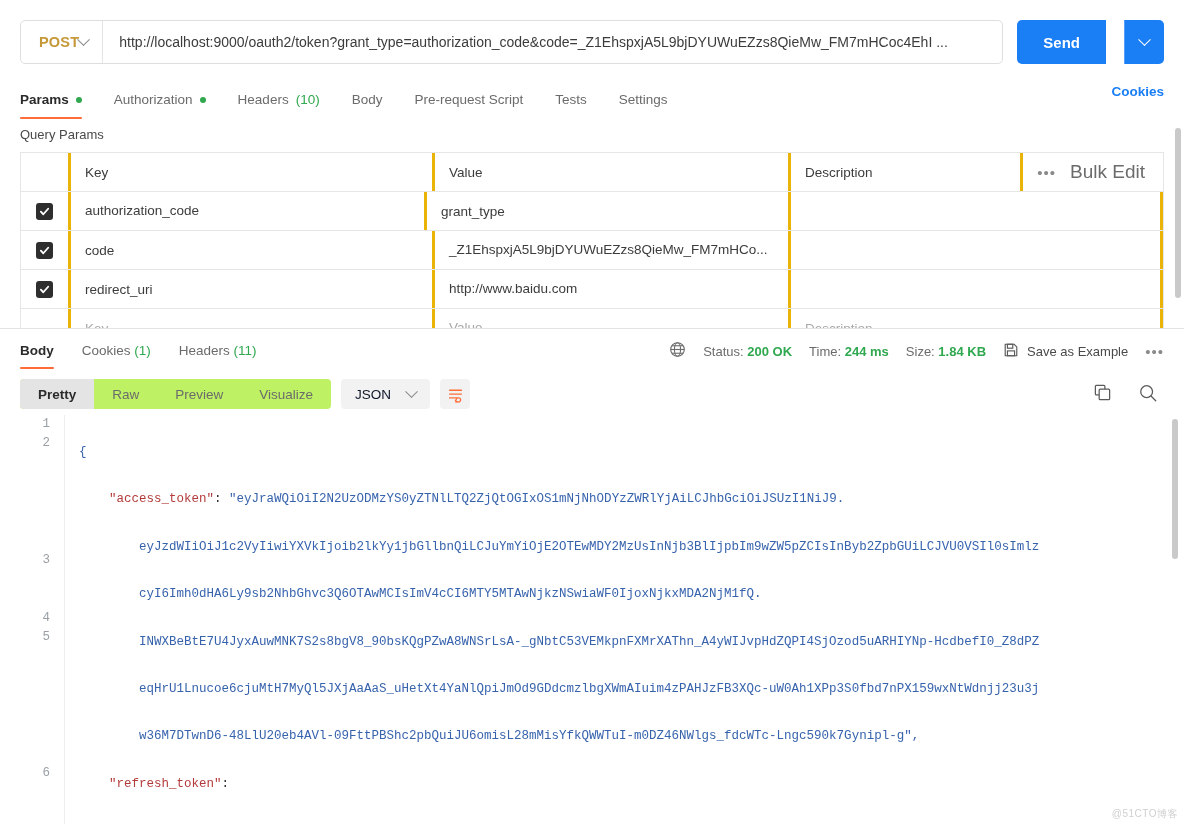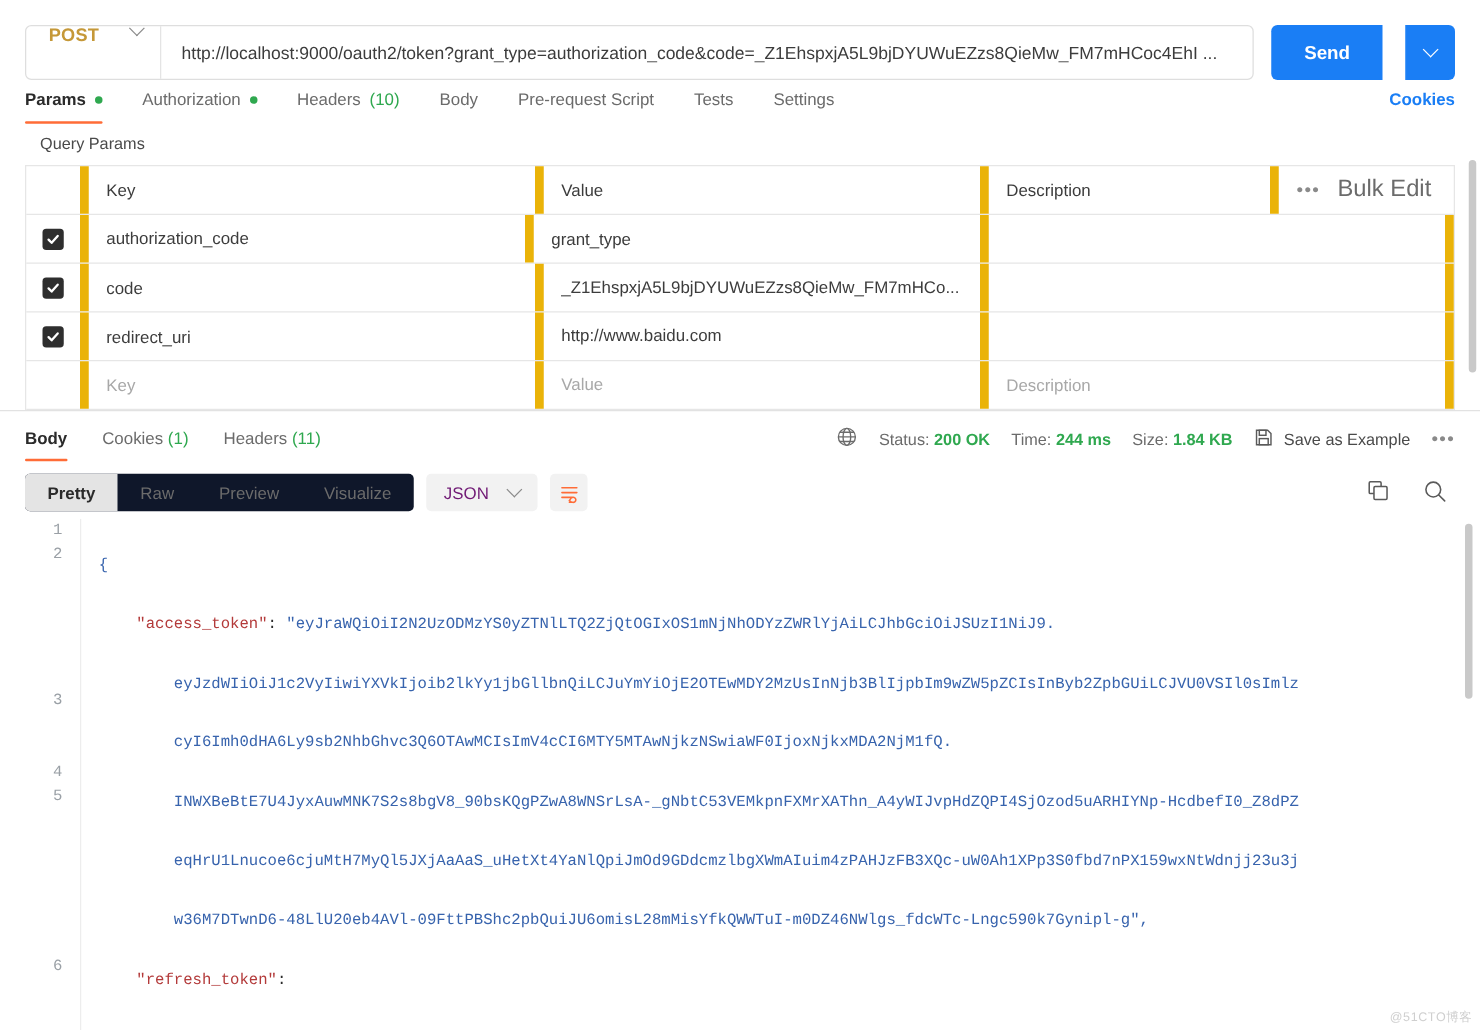--- a/index.html
+++ b/index.html
@@ -22,21 +22,21 @@
   }
   .url-wrap {
     flex: 1;
     display:flex; align-items:center;
     height: 44px;
     border: 1px solid #dedede;
     border-radius: 5px;
     background:#fff;
   }
   .method {
-    display:flex; gap: 26px;
+    display:flex; align-items:center; 
     padding: 0 14px 0 18px;
     height: 100%;
     cursor: pointer;
     border-right: 1px solid #e4e4e4;
   }
   .method-label {
     color:#c59838; font-size:14.5px; font-weight:600; letter-spacing:.2px;
   }
   .chev {
     width:9px; height:9px; border-right:1.6px solid #8a8a8a; border-bottom:1.6px solid #8a8a8a;
@@ -66,24 +66,24 @@
     cursor:pointer; border-left:1px solid rgba(255,255,255,.25);
   }
   .send-caret i {
     display:block; width:9px; height:9px;
     border-right:1.8px solid #fff; border-bottom:1.8px solid #fff;
     transform: rotate(45deg) translate(-2px,-2px);
   }
 
   
   .req-tabs {
-    display:flex; align-items:flex-end;
+    display:flex; align-items:flex-start;
     gap: 0px;
     padding: 0 20px;
-    margin-top: 0;
+    margin-top: 20px;
     position: relative;
   }
   .rtab {
     position:relative;
     padding: 8px 16px 12px 16px;
     font-size:13.5px; color:#6b6b6b; cursor:pointer; white-space:nowrap;
     display:flex; align-items:center; gap:7px;
   }
   .rtab:first-child { padding-left: 0; }
   .rtab.active { color:#2b2b2b; font-weight:600; }
@@ -93,31 +93,31 @@
   }
   .rtab:first-child.active::after { left:0; right:16px; }
   .dot { width:6px; height:6px; border-radius:50%; background:#2fa84f; display:inline-block; }
   .cnt { color:#2fa84f; }
   .cookies-link {
     margin-left:auto; color:#1a7ef5; font-size:13.5px; font-weight:600; cursor:pointer;
     padding-bottom:12px;
   }
 
   
-  .qp-title { padding: 8px 20px 10px 32px; font-size:13px; color:#4a4a4a; }
+  .qp-title { padding: 8px 20px 10px 20px; font-size:13px; color:#4a4a4a; }
   .ptable {
     margin: 0 20px;
     border:1px solid #e6e6e6;
     border-bottom:none;
     font-size:13.5px;
     color:#3c3c3c;
   }
   .prow { display:flex; border-bottom:1px solid #e6e6e6; height:39px; align-items:stretch; }
   .prow.head { color:#3c3c3c; }
-  .pcell { display:flex; align-items:center; padding: 0 14px; border-right:7px solid #eab308; }
+  .pcell { display:flex; align-items:center; padding: 0 14px; border-right:3px solid #eab308; }
   .pcell.chk { width:50px; justify-content:center; padding:0; }
   .pcell.key { width: 364px; }
   .pcell.val { width: 356px; overflow:hidden; white-space:nowrap; text-overflow:ellipsis; display:block; line-height:38px; }
   .pcell.desc { flex:1; }
   .pcell.bulk { width:auto; border-right:none; margin-left:auto; gap:14px; color:#6b6b6b; padding-right:18px;}
   .muted { color:#a8a8a8; }
   .cbox {
     width:17px; height:17px; border-radius:3px; background:#2e2e2e;
     display:flex; align-items:center; justify-content:center;
   }
@@ -151,30 +151,30 @@
     height:2.5px; background:#ff6c37; border-radius:2px;
   }
   .meta { margin-left:auto; display:flex; align-items:center; gap:17px; font-size:13px; color:#6b6b6b; }
   .meta b { font-weight:400; }
   .ok { color:#2fa84f; font-weight:600; }
   .save-ex { display:flex; align-items:center; gap:8px; cursor:pointer; color:#4a4a4a;}
 
   
   .fmt-bar { display:flex; align-items:center; padding: 0 20px; height:42px; gap:10px; }
   .seg {
-    display:flex; background:#0f172a; border-radius:4px; overflow:hidden; height:30px;
+    display:flex; background:#bef264; border-radius:4px; overflow:hidden; height:30px;
   }
   .seg div {
     display:flex; align-items:center; padding:0 18px; font-size:13.5px; color:#6b6b6b; cursor:pointer;
   }
   .seg div.active { background:#e4e4e4; color:#2b2b2b; font-weight:600; }
   .json-sel {
     display:flex; align-items:center; gap:16px; background:#f2f2f2;
     height:30px; border-radius:4px; padding: 0 14px; cursor:pointer;
-    font-size:13.5px; color:#701a75;
+    font-size:13.5px; color:#0f172a;
   }
   .wrap-btn {
     width:30px; height:30px; background:#f2f2f2; border-radius:4px;
     display:flex; align-items:center; justify-content:center; cursor:pointer;
   }
   .fmt-right { margin-left:auto; display:flex; align-items:center; gap:26px; padding-right:6px; }
 
   
   .code-area {
     position:absolute; left:0; right:0; top:86px; bottom:0;

